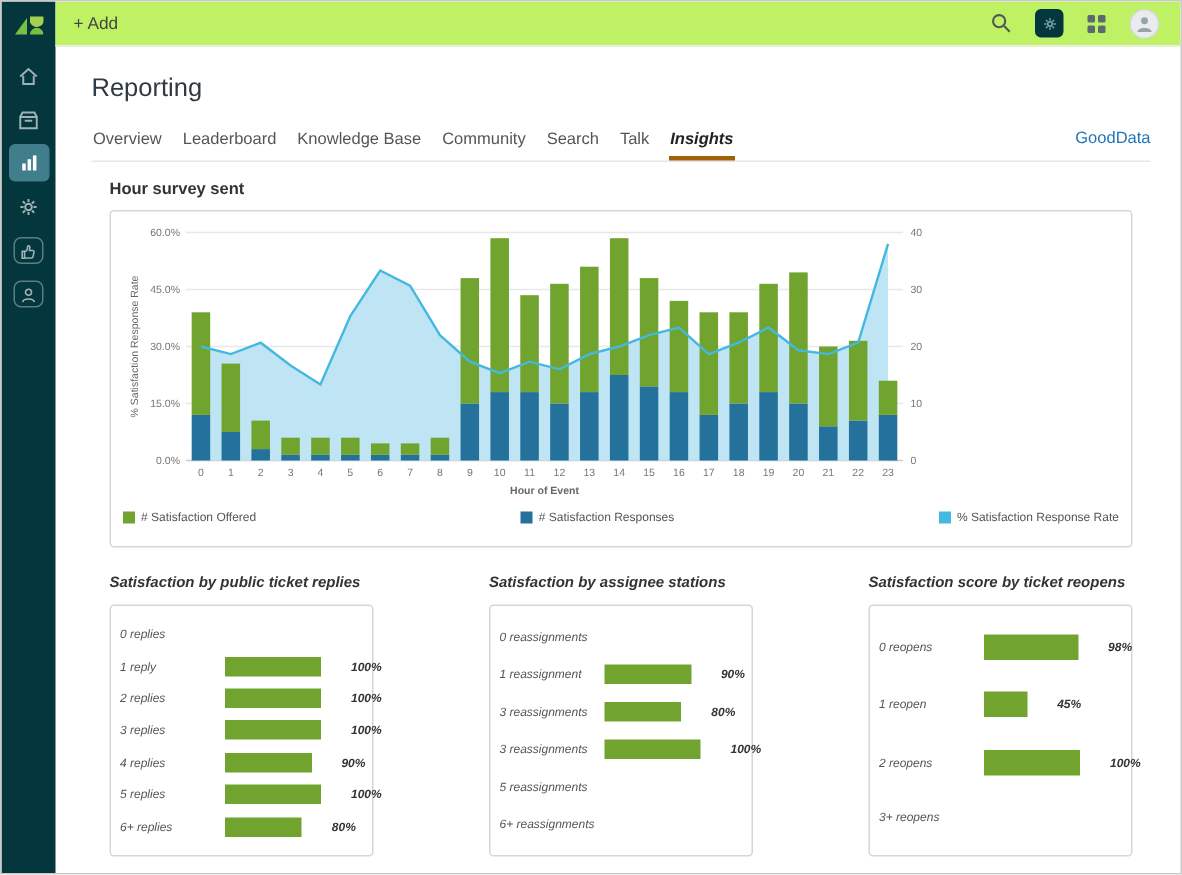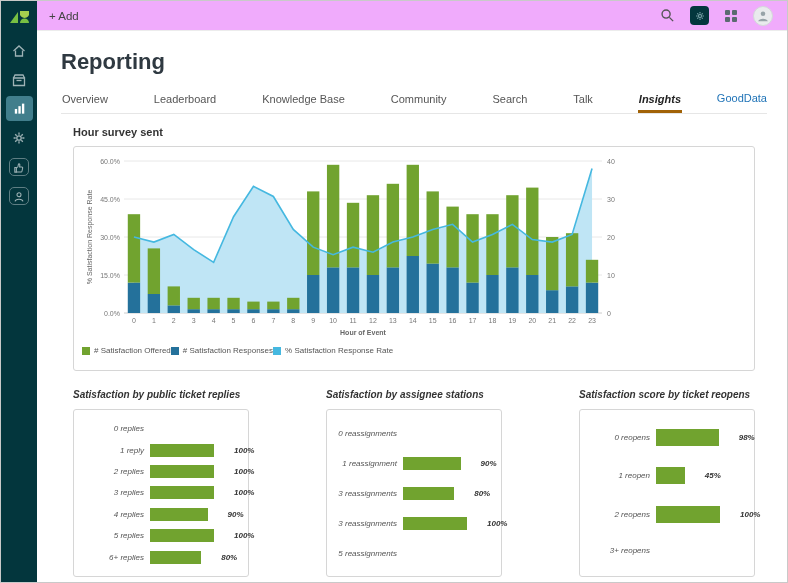--- a/index.html
+++ b/index.html
@@ -9,51 +9,51 @@
 
   
   .sidebar { width:36px; background:#03363D; flex-shrink:0; display:flex; flex-direction:column; align-items:center; padding-top:7px; }
   .logo-wrap { margin-bottom:10px; }
   .s-item { width:36px; height:29px; display:flex; align-items:center; justify-content:center; cursor:pointer; }
   .s-item .active-bg { width:27px; height:25px; background:#417E8C; border-radius:4px; display:flex; align-items:center; justify-content:center; }
   .framed { border:1px solid #5E7E83; border-radius:5px; padding:2px 2px 0 2px; }
 
   
   .main { flex:1; display:flex; flex-direction:column; min-width:0; }
-  .topbar { height:30px; flex-shrink:0; display:flex; align-items:center; padding:0 14px 0 12px; border-bottom:1px solid #ececec; background:#f0abfc; }
+  .topbar { height:30px; flex-shrink:0; display:flex; align-items:center; padding:0 14px 0 12px; border-bottom:1px solid #ececec; background:#bef264; }
   .add-btn { font-size:11.5px; color:#444; cursor:pointer; background:none; border:none; font-family:inherit; padding:0; }
   .topbar-right { margin-left:auto; display:flex; align-items:center; gap:15px; }
   .app-square { width:19px; height:19px; background:#03363D; border-radius:4px; display:flex; align-items:center; justify-content:center; cursor:pointer; }
   .avatar { width:20px; height:20px; border-radius:50%; background:#E9EBED; border:1px solid #d4d8da; display:flex; align-items:center; justify-content:center; cursor:pointer; overflow:hidden; }
   .icon-btn { background:none; border:none; padding:0; cursor:pointer; display:flex; align-items:center; }
 
   
   .content { flex:1; padding:10px 20px 0 24px; overflow:hidden; }
-  h1.page-title { font-size:22px; font-weight:bold; color:#2f3941; margin:8px 0 13px 0; }
+  h1.page-title { font-size:17px; font-weight:normal; color:#2f3941; margin:8px 0 13px 0; }
   .tabsbar { display:flex; align-items:flex-end; border-bottom:1px solid #e6e6e6; }
-  .tabs { display:flex; gap:44px; }
+  .tabs { display:flex; gap:12px; }
   .tab { font-size:11px; color:#555; padding:5px 1px 8px 1px; cursor:pointer; white-space:nowrap; }
   .tab.active { color:#222; font-weight:bold; border-bottom:3px solid #a16207; padding-bottom:5px;font-style:italic; }
   .gooddata { margin-left:auto; font-size:11px; color:#1F73B7; padding-bottom:9px; cursor:pointer; text-decoration:none; }
 
   .charts-wrap { width:682px; margin:0 auto; padding-top:8px; }
   .chart-title { font-size:11px; font-weight:bold; color:#333; margin:4px 0 8px 0; }
   .card { border:1px solid #d6d6d6; border-radius:3px; background:#fff; }
   .main-card { height:225px; padding:6px 8px 3px 8px; display:flex; flex-direction:column; }
   svg { font-family:inherit; display:block; }
-  .legend { display:flex; justify-content:flex-start; align-items:center; font-size:8px; color:#555; margin-top:1px; }
+  .legend { display:flex; justify-content:space-between; gap:20px; align-items:center; font-size:8px; color:#555; margin-top:1px; }
   .legend-item { display:flex; align-items:center; cursor:pointer; }
   .legend-item .sw { width:8px; height:8px; display:inline-block; margin-right:4px; }
 
   .small-row { display:flex; justify-content:space-between; margin-top:14px; }
   .small-block { width:176px;font-style:italic; }
   .small-title { font-size:10px; font-weight:bold; color:#333; margin:4px 0 8px 0; min-height:12px; }
   .small-card { height:168px; padding:8px 8px 8px 6px; display:flex; flex-direction:column; justify-content:space-around; }
   .srow { display:flex; align-items:center; }
-  .srow .lbl { width:64px; flex-shrink:0; text-align:right; margin-right:6px; font-size:8px; color:#555; }
+  .srow .lbl { width:64px; flex-shrink:0; text-align:left; margin-right:6px; font-size:8px; color:#555; }
   .srow .track { flex:1; display:flex; align-items:center; min-height:13px; }
   .srow .bar { height:13px; display:inline-block; }
   .big-rows .srow .bar { height:17px; }
   .srow .val { font-size:8px; font-weight:bold; color:#333; margin-left:20px; white-space:nowrap; }
 </style>
 </head>
 <body>
 
 <div class="frame">
 
@@ -359,20 +359,24 @@
                   <span class="lbl">3 reassignments</span>
                   <span class="track">
                     <span class="bar" style="width: 64px; background: rgb(113, 163, 47);"></span>
                     <span class="val">100%</span>
                   </span>
                 </div>
                 <div class="srow">
                   <span class="lbl">5 reassignments</span>
                   <span class="track"></span>
                 </div>
+                <div class="srow">
+                  <span class="lbl">6+ reassignments</span>
+                  <span class="track"></span>
+                </div>
               </div>
             </div>
             <div class="small-block">
               <div class="small-title">Satisfaction score by ticket reopens</div>
               <div class="card small-card big-rows">
                 <div class="srow">
                   <span class="lbl">0 reopens</span>
                   <span class="track">
                     <span class="bar" style="width: 62.72px; background: rgb(113, 163, 47);"></span>
                     <span class="val">98%</span>

